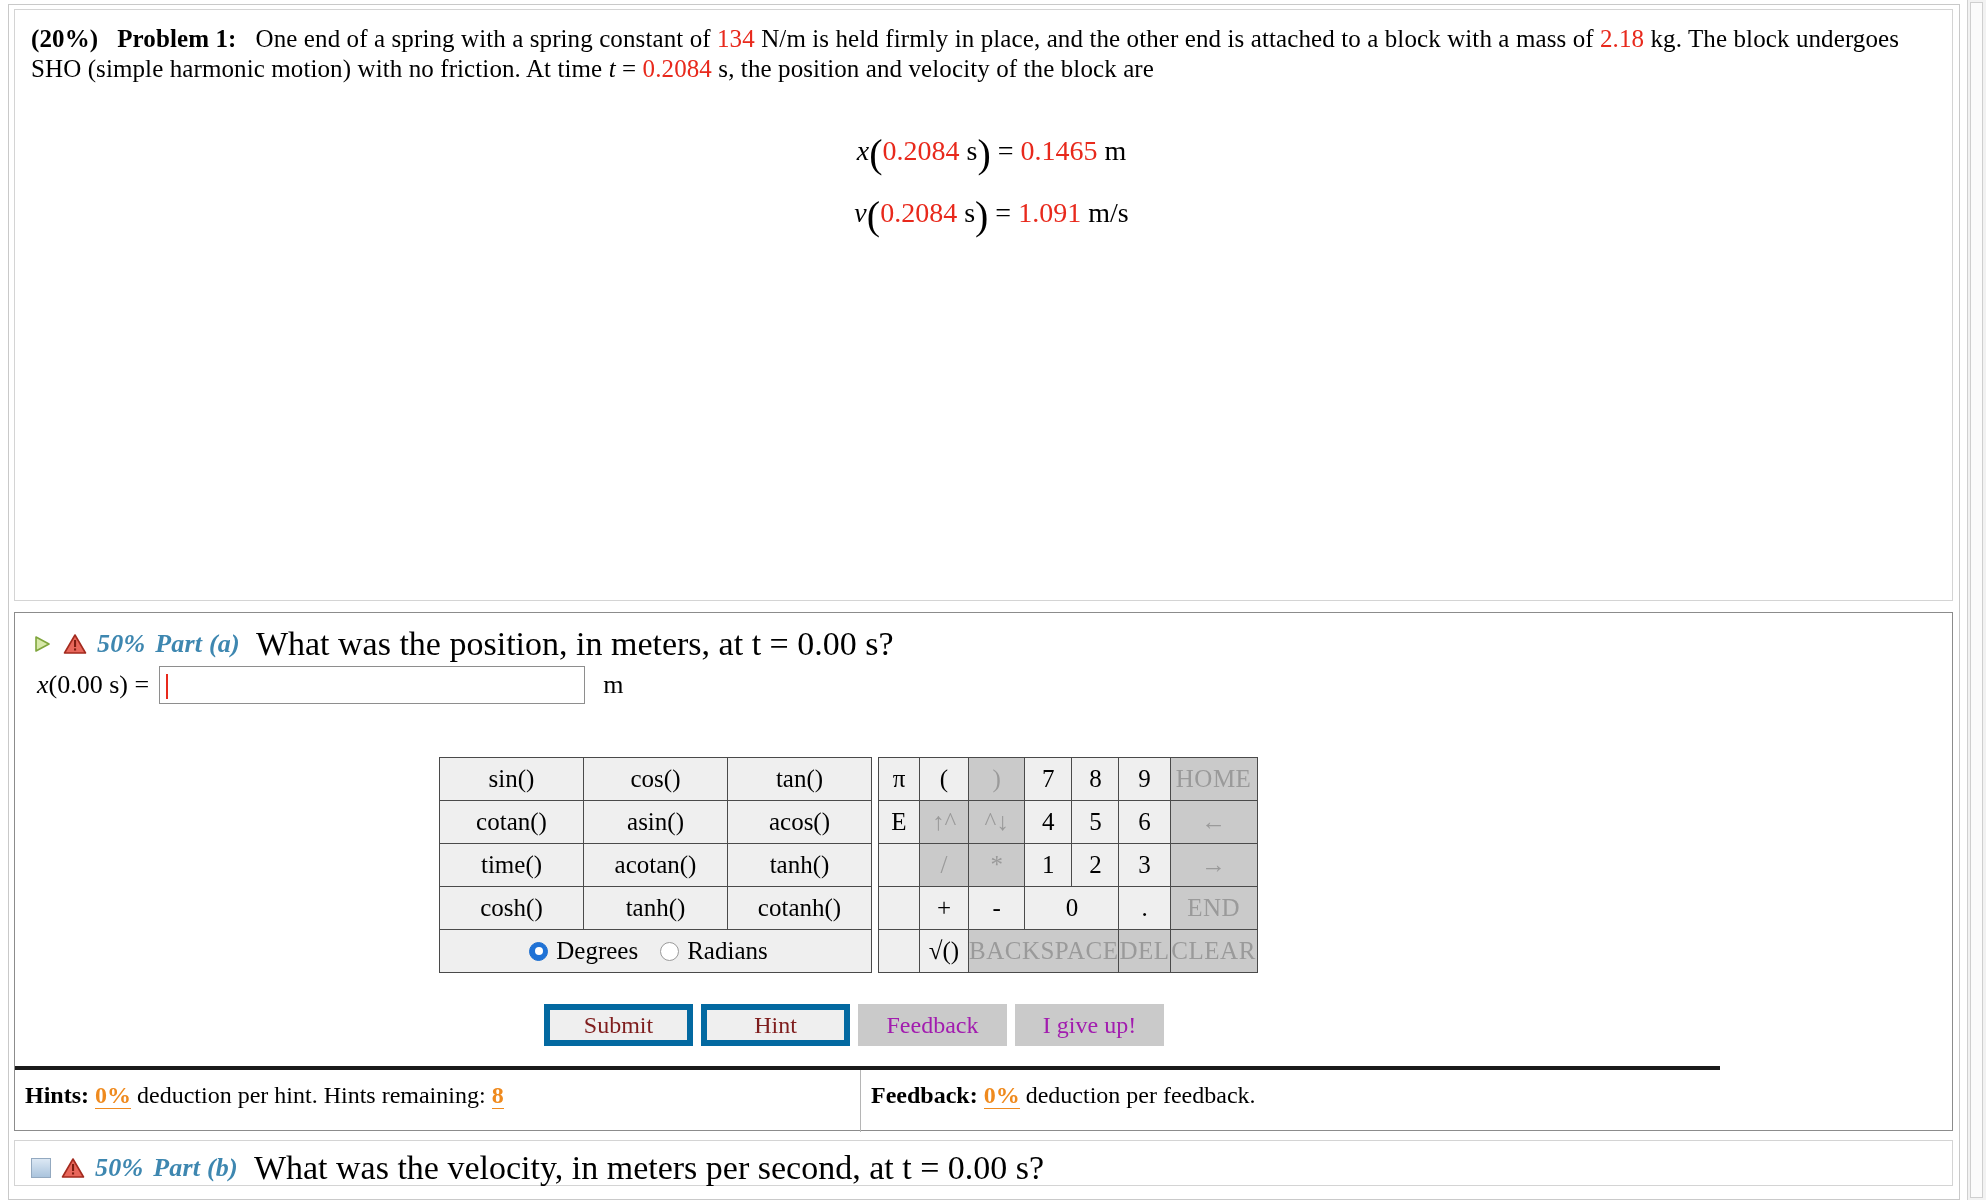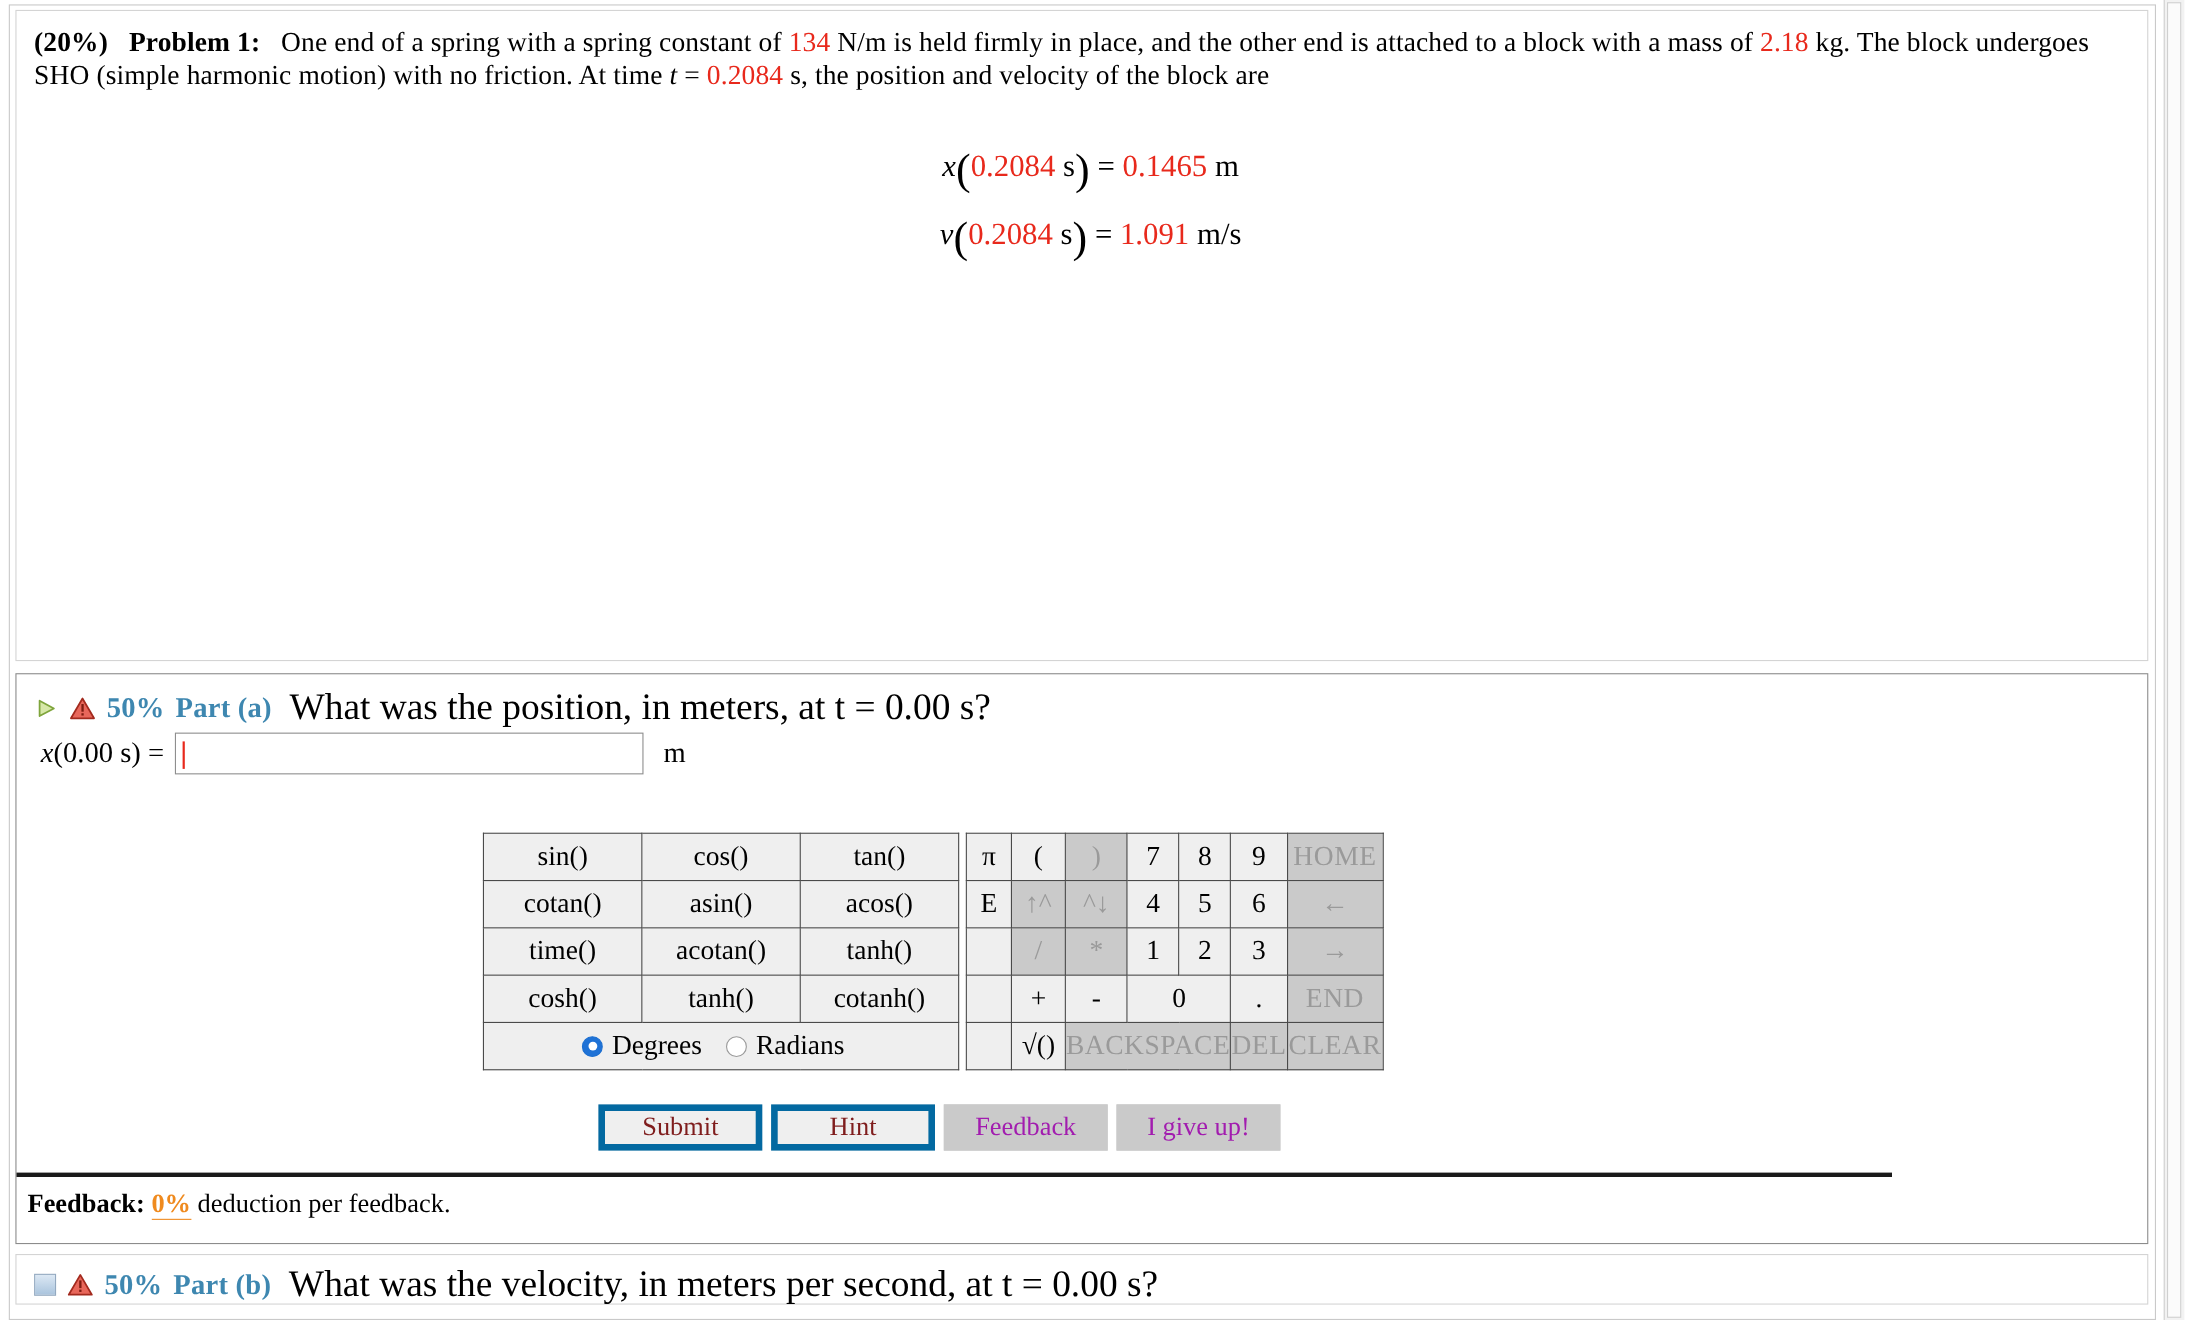--- a/index.html
+++ b/index.html
@@ -91,20 +91,21 @@
     display: flex;
     align-items: center;
     gap: 10px;
     white-space: nowrap;
   }
   .part-pct {
     color: #3e87b0;
     font-weight: bold;
     font-size: 26px;
     letter-spacing: .2px;
+    font-style: italic;
   }
   .part-question {
     font-size: 34px;
     margin-left: 6px;
   }
 
   
   .icon-play {
     width: 22px; height: 22px;
     display: inline-block;
@@ -437,20 +438,24 @@
     </div>
 
     <div class="actions" style="position:absolute; left:529px; top:391px;">
       <button class="btn">Submit</button>
       <button class="btn">Hint</button>
       <button class="btn disabled">Feedback</button>
       <button class="btn disabled">I give up!</button>
     </div>
 
     <div class="hf-bar" style="position:absolute; left:0px; top:453px; width:1705px;">
+      <div class="hf-left">
+        <span class="bold">Hints:</span>
+        <span class="orange">0%</span><span> deduction per hint. Hints remaining: </span><span class="orange">8</span>
+      </div>
       <div class="hf-right">
         <span class="bold">Feedback:</span>
         <span class="orange">0%</span><span> deduction per feedback.</span>
       </div>
     </div>
 
   </div>
 
   <div class="partb-panel">
     <div class="partb-header">

